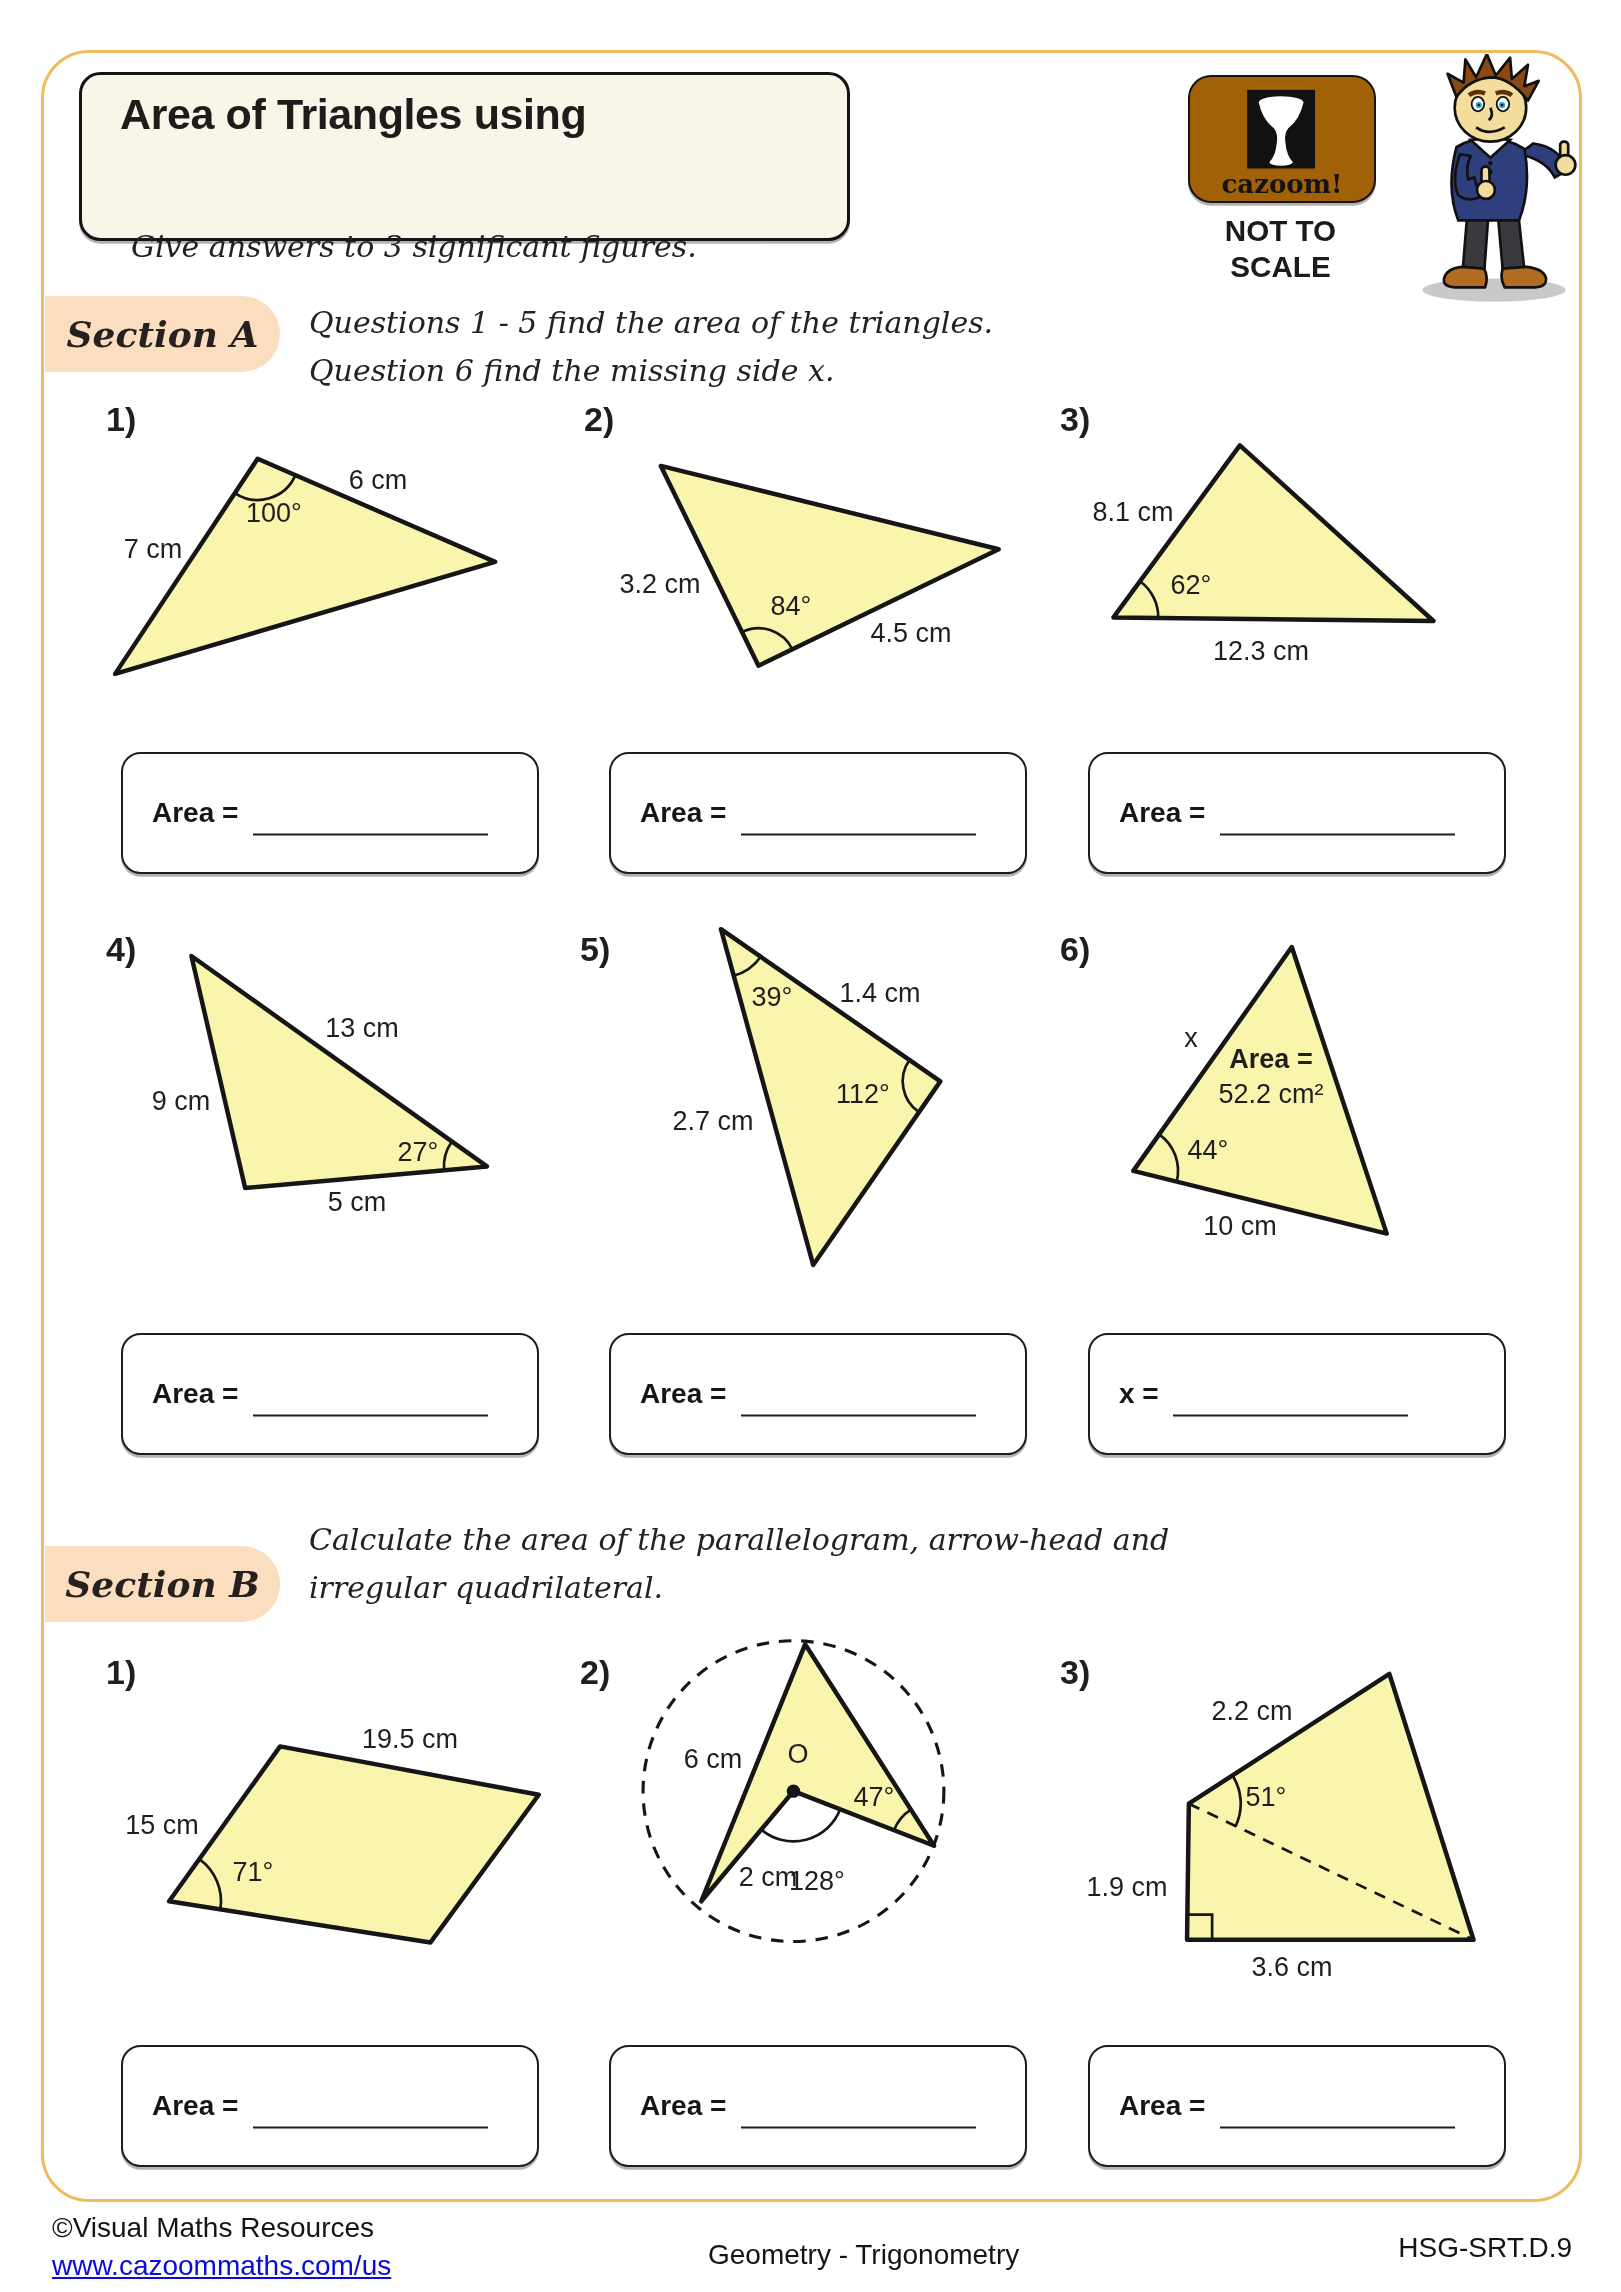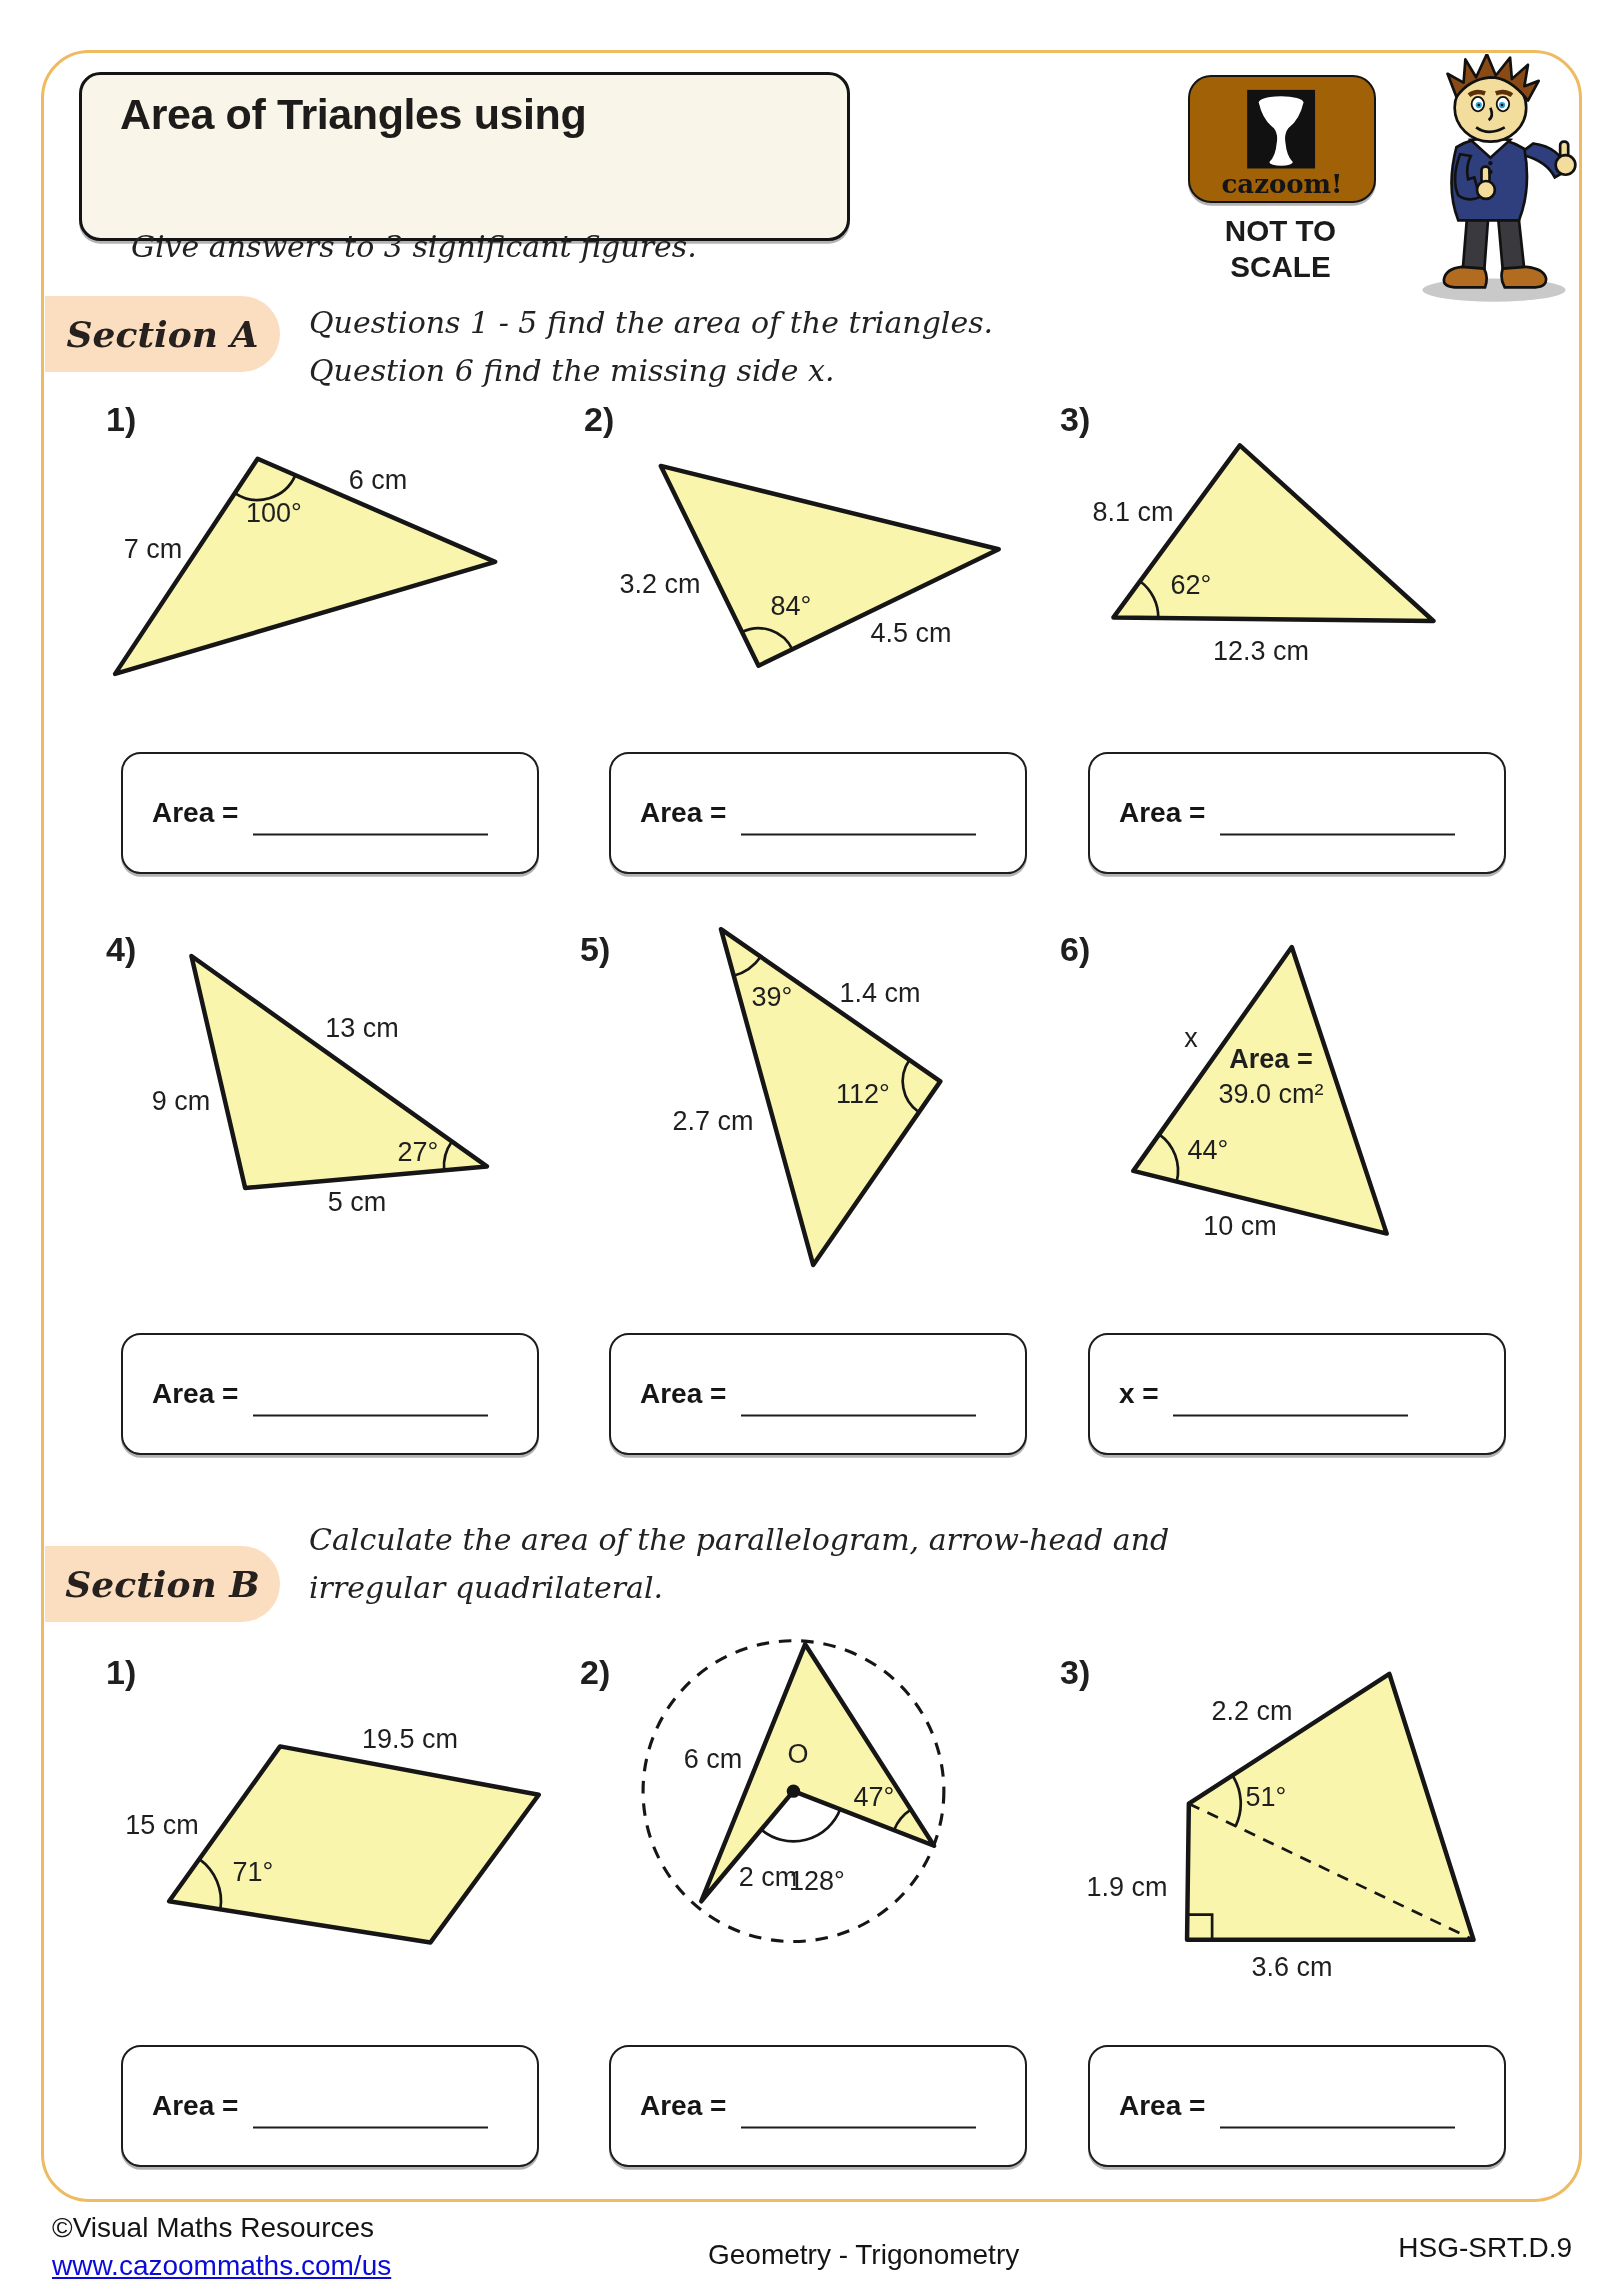--- a/index.html
+++ b/index.html
@@ -183,21 +183,21 @@
   <span class="m" style="left:131px;top:199px;">2.7 cm</span>
 </div>
 
 <div class="diagram" style="left:1039px;top:922px;width:502px;height:385px;">
   <svg width="502" height="385" viewBox="0 0 560 430">
     <polygon class="shape" points="282,28 388,348 105,278"></polygon>
     <path class="arc" d="M 133.9 237.2 A 50 50 0 0 1 153.5 290.0"></path>
   </svg>
   <span class="m" style="left:152px;top:116px;">x</span>
   <span class="m b" style="left:232px;top:137px;">Area =</span>
-  <span class="m" style="left:232px;top:172px;">39.0 cm²</span>
+  <span class="m" style="left:232px;top:172px;">52.2 cm²</span>
   <span class="m" style="left:169px;top:228px;">44°</span>
   <span class="m" style="left:201px;top:304px;">10 cm</span>
 </div>
 
 <div class="abox" style="left:121px;top:1333px;">
   <span class="albl">Area =</span>
     <span class="aline"></span>
 </div>
 <div class="abox" style="left:609px;top:1333px;">
   <span class="albl">Area =</span>

